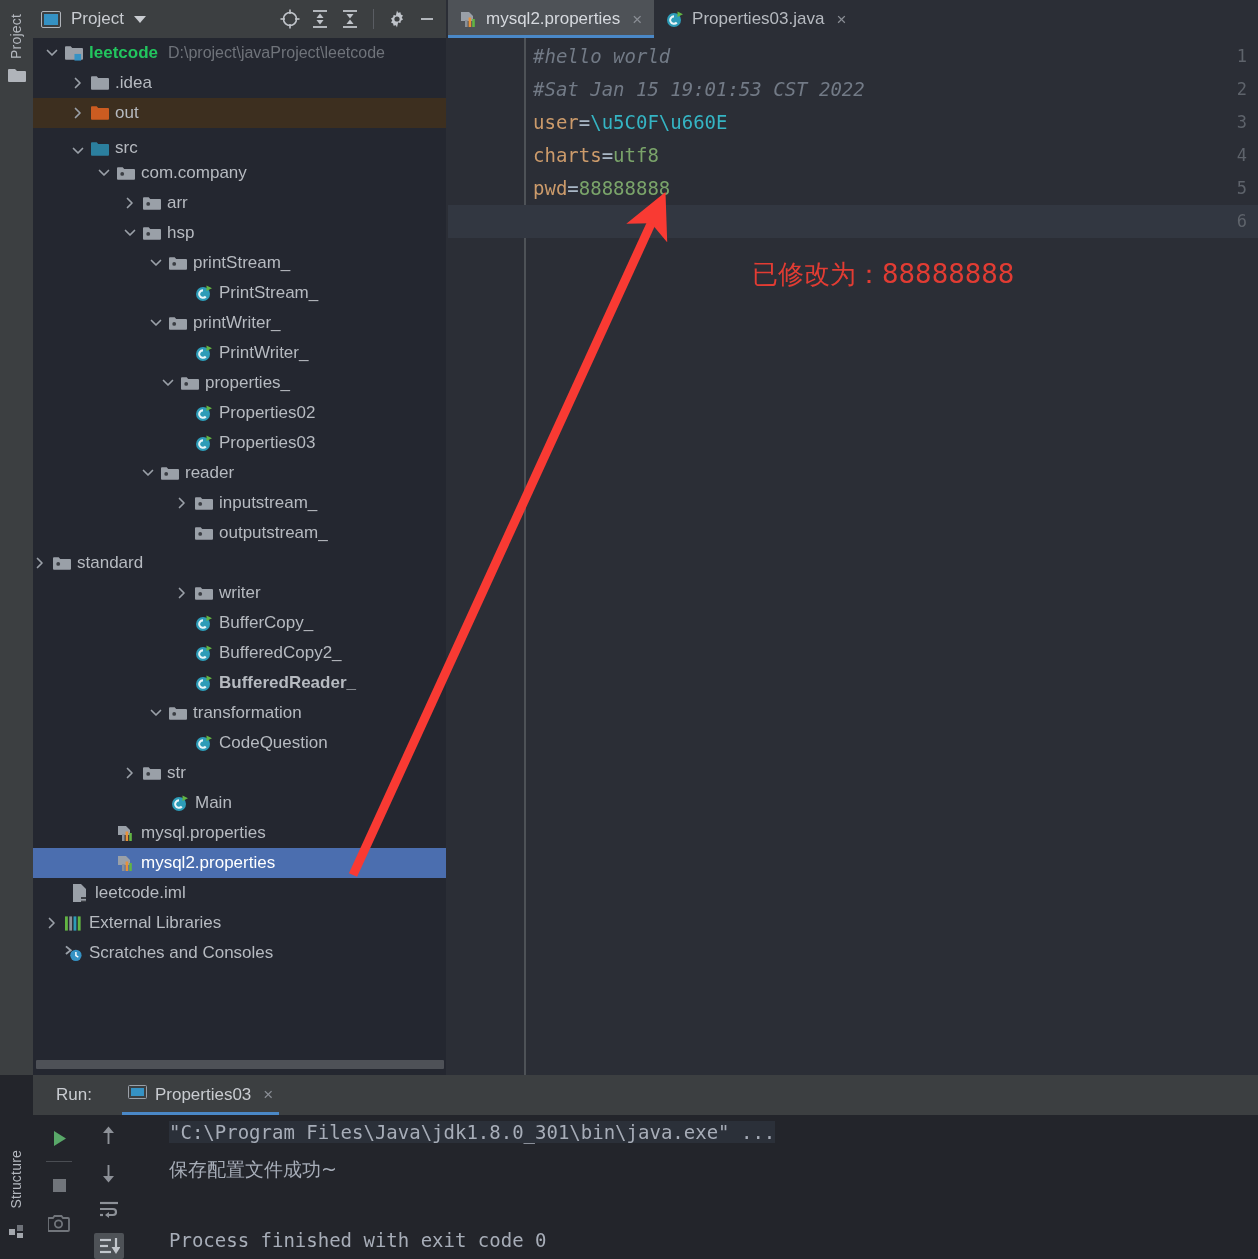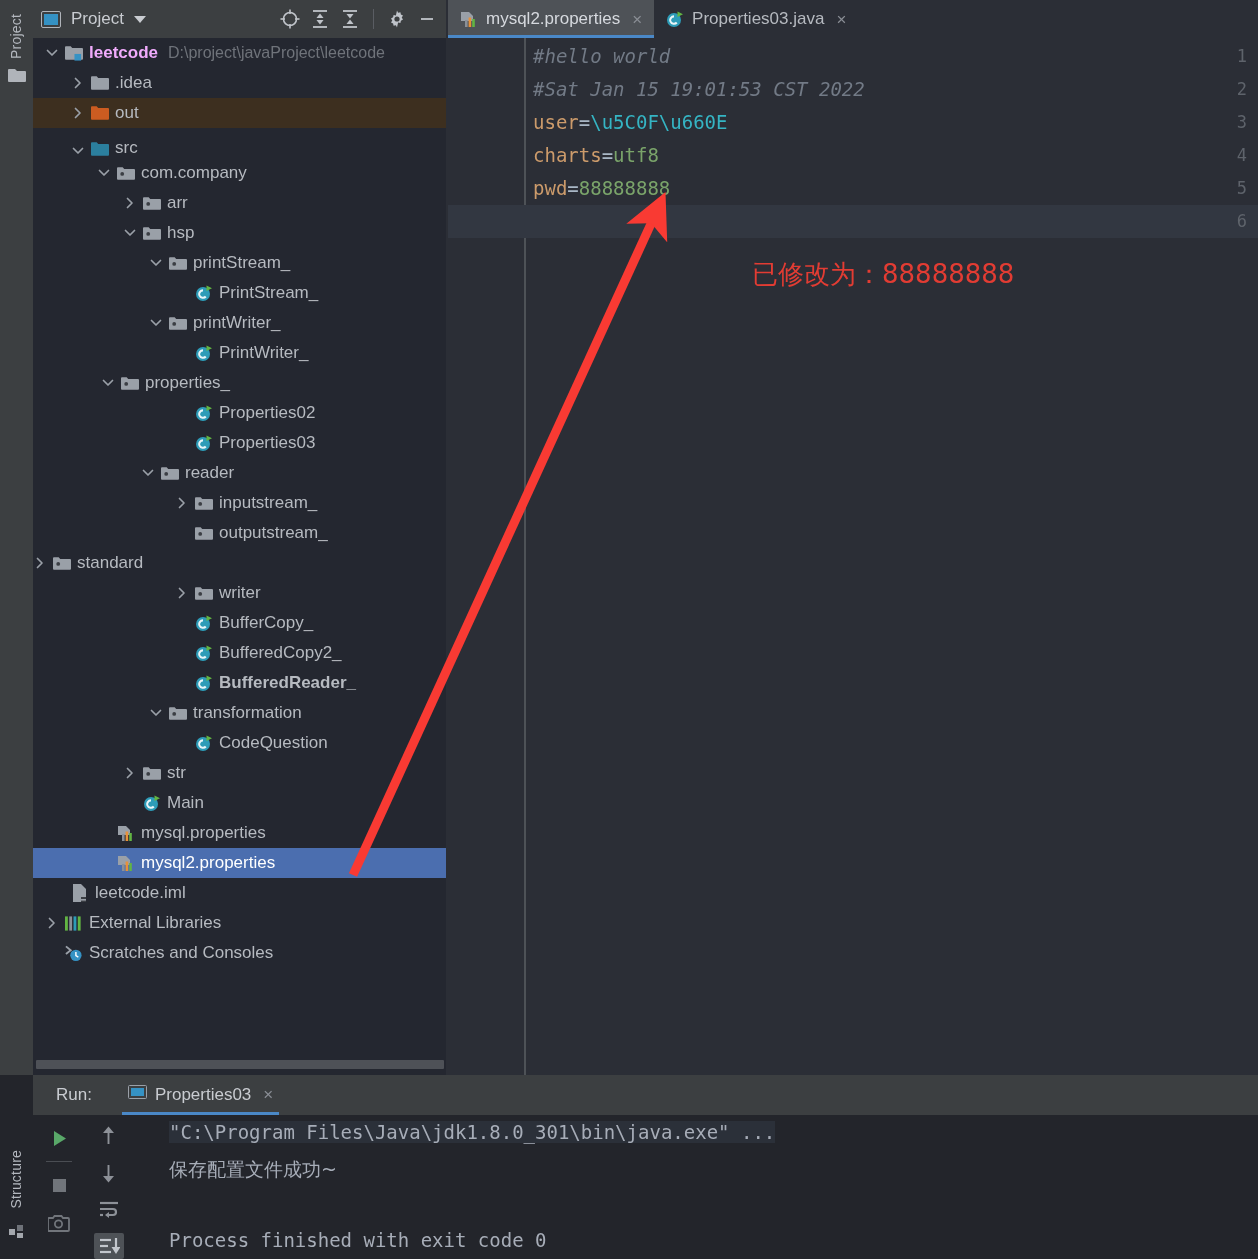--- a/index.html
+++ b/index.html
@@ -59,21 +59,21 @@
   .tree { position: relative; }
   .trow {
     position: relative; height: 30px; display: flex; align-items: center;
     white-space: nowrap; font-size: 17px; color: #b6bac0;
     cursor: default;
   }
   .trow.sel { background: #4b6eaf; color: #ffffff; }
   .trow.out-hl { background: #3d2f1f; }
   .trow .lbl { margin-left: 6px; }
   .trow .sub { margin-left: 10px; color: #6f737a; font-size: 16px; }
-  .trow .lbl.bold { font-weight: bold; color: #f0abfc; }
+  .trow .lbl.bold { font-weight: bold; color: #22c55e; }
   .arrow {
     width: 14px; height: 14px; flex: 0 0 14px;
     display: flex; align-items: center; justify-content: center;
   }
   .arrow svg { display:block; }
   .ico { width: 18px; height: 18px; flex: 0 0 18px; display:flex; align-items:center; justify-content:center; }
 
   
   .hscroll {
     position: absolute; left: 33px; top: 1058px; width: 415px; height: 12px;
@@ -406,21 +406,21 @@
           <span class="arrow"></span>
           <span class="ico" style="margin-left: 6px;">
             <svg width="18" height="17" viewBox="0 0 18 17">
               <circle cx="8" cy="9" r="7" fill="#2d9cb8"></circle>
               <path d="M8 4.2a4.8 4.8 0 1 0 3.6 8 l-1.7-1.5A2.6 2.6 0 1 1 8 6.6z" fill="#ffffff" opacity="0.9"></path>
               <path d="M11.5 0.5 L17 3.2 L11.5 6 Z" fill="#62b543"></path>
             </svg>
           </span>
           <span class="lbl">PrintWriter_</span>
         </div>
-        <div class="trow" style="padding-left: 68px;">
+        <div class="trow" style="padding-left: 116px; margin-left: 12px;">
           <span class="arrow">
             <svg width="12" height="12" viewBox="0 0 12 12">
               <path d="M1.5 3.5 L6 8 L10.5 3.5" fill="none" stroke="#9aa0a8" stroke-width="1.7" stroke-linecap="round" stroke-linejoin="round"></path>
             </svg>
           </span>
           <span class="ico" style="margin-left: 6px;">
             <svg width="19" height="15" viewBox="0 0 19 15">
               <path d="M0 2a1 1 0 0 1 1-1h5l1.6 1.8H18a1 1 0 0 1 1 1V13a1 1 0 0 1-1 1H1a1 1 0 0 1-1-1z" fill="#9aa0a8"></path>
               <circle cx="5.5" cy="8" r="2" fill="#3b3e44"></circle>
             </svg>
@@ -580,21 +580,21 @@
             </svg>
           </span>
           <span class="ico" style="margin-left: 6px;">
             <svg width="19" height="15" viewBox="0 0 19 15">
               <path d="M0 2a1 1 0 0 1 1-1h5l1.6 1.8H18a1 1 0 0 1 1 1V13a1 1 0 0 1-1 1H1a1 1 0 0 1-1-1z" fill="#9aa0a8"></path>
               <circle cx="5.5" cy="8" r="2" fill="#3b3e44"></circle>
             </svg>
           </span>
           <span class="lbl">str</span>
         </div>
-        <div class="trow" style="padding-left: 90px;">
+        <div class="trow" style="padding-left: 90px; margin-left: 28px;">
           <span class="arrow"></span>
           <span class="ico" style="margin-left: 6px;">
             <svg width="18" height="17" viewBox="0 0 18 17">
               <circle cx="8" cy="9" r="7" fill="#2d9cb8"></circle>
               <path d="M8 4.2a4.8 4.8 0 1 0 3.6 8 l-1.7-1.5A2.6 2.6 0 1 1 8 6.6z" fill="#ffffff" opacity="0.9"></path>
               <path d="M11.5 0.5 L17 3.2 L11.5 6 Z" fill="#62b543"></path>
             </svg>
           </span>
           <span class="lbl">Main</span>
         </div>

